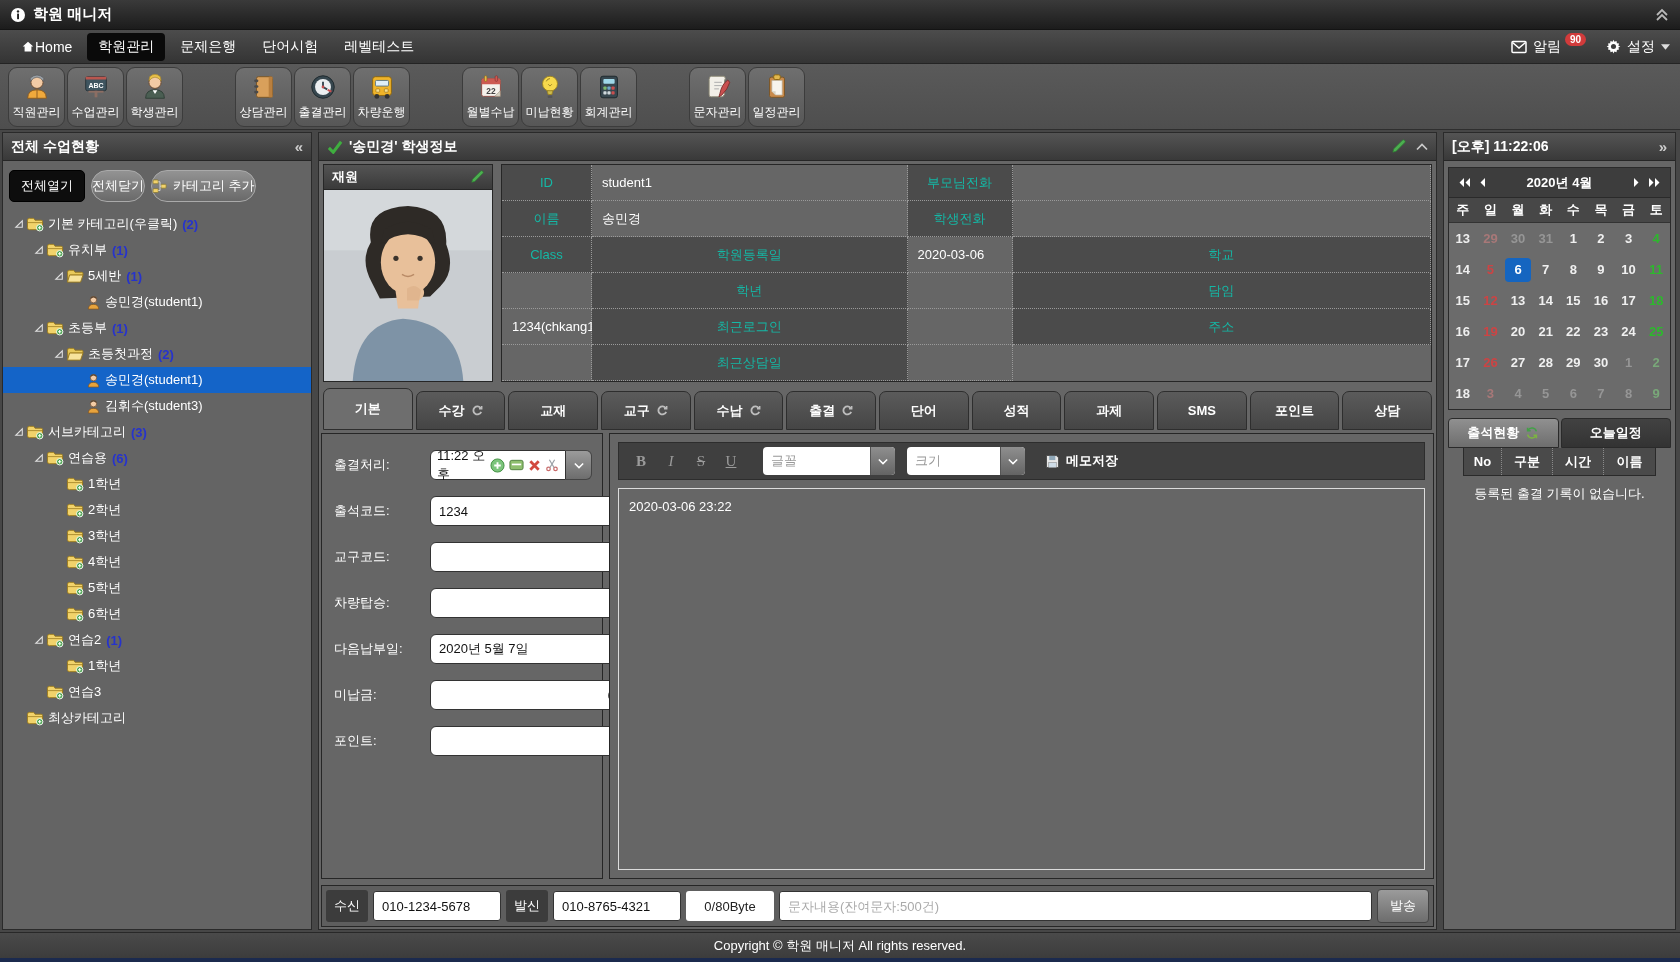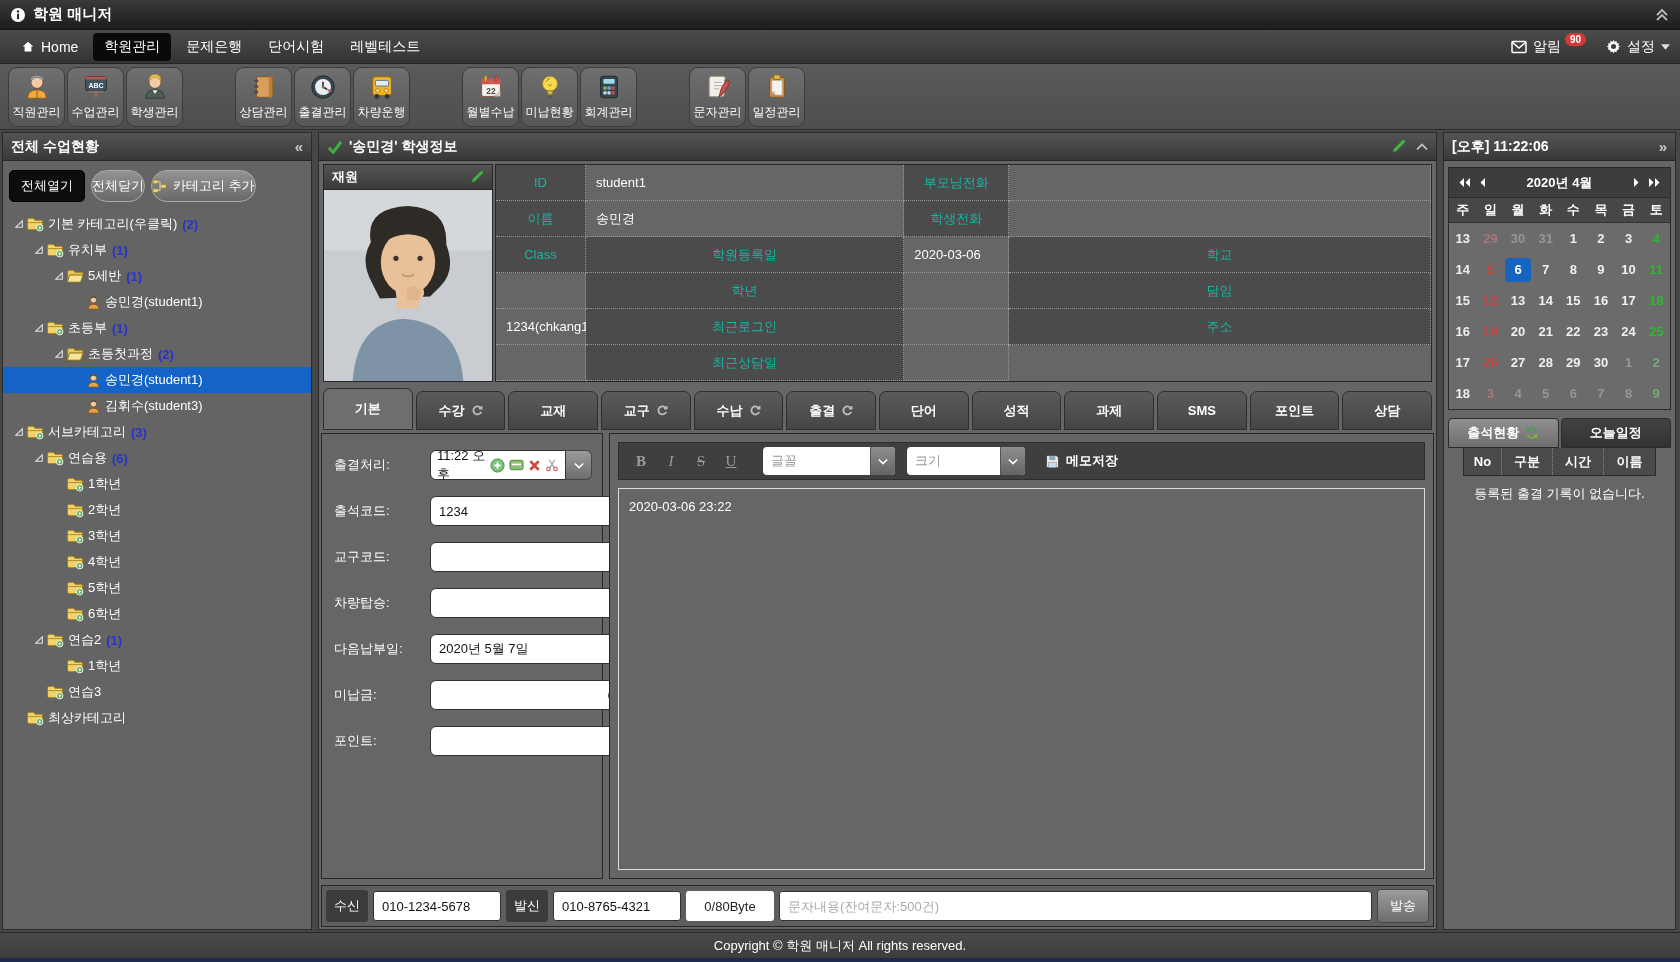--- a/index.html
+++ b/index.html
@@ -13,21 +13,21 @@
     background:linear-gradient(#3a3a3a,#1c1c1c); border-bottom:1px solid #141414;
     display:flex; align-items:center; padding:0 10px; color:#fff; }
   #title-bar .app-title { font-size:15px; font-weight:bold; margin-left:7px; }
   #title-bar .spacer { flex:1; }
 
   
   #menu-bar { position:absolute; top:30px; left:0; right:0; height:34px;
     background:linear-gradient(#4c4c4c,#343434); border-bottom:1px solid #242424;
     display:flex; align-items:center; padding:0 10px; }
   .menu-item { color:#fff; font-size:14px; padding:5px 11px; border-radius:4px;
-    display:flex; align-items:center; gap:6px; cursor:default; }
+    display:flex; align-items:center; gap:0; cursor:default; }
   .menu-item.active { background:#0a0a0a; }
   #menu-right { margin-left:auto; display:flex; align-items:center; gap:18px; color:#fff; font-size:14px; }
   .m-notif, .m-settings { display:flex; align-items:center; gap:6px; }
   .badge { background:#d23b3b; color:#fff; border-radius:9px; font-size:10px; font-weight:bold;
     padding:1px 5px; position:relative; top:-7px; left:-2px; }
 
   
   #toolbar { position:absolute; top:64px; left:0; right:0; height:66px;
     background:linear-gradient(#5a5a5a,#4e4e4e); border-bottom:1px solid #2e2e2e;
     display:flex; align-items:center; padding:0 8px; }
@@ -58,21 +58,21 @@
   .tree-row.selected { background:#1464c8; }
   .tree-tri { width:15px; display:inline-flex; justify-content:center; flex:none; }
   .tree-ico { margin-right:4px; flex:none; }
   .tree-count { color:#2633cc; margin-left:5px; font-weight:bold; }
 
   
   #main-panel { position:absolute; left:318px; top:2px; width:1119px; bottom:2px;
     background:#666; border:1px solid #2a2a2a; }
   #main-header .hdr-icons { margin-left:auto; display:flex; align-items:center; gap:10px; }
   #info-wrap { position:absolute; top:31px; left:4px; right:4px; height:218px; display:flex; }
-  #photo-box { width:170px; border:1px solid #262626; margin-right:2px;
+  #photo-box { width:170px; border:1px solid #262626; margin-right:8px;
     display:flex; flex-direction:column; background:#666; }
   #photo-head { height:25px; background:linear-gradient(#545454,#3a3a3a); border-bottom:1px solid #262626;
     display:flex; align-items:center; padding:0 8px; color:#fff; font-size:13px; font-weight:bold; }
   #photo-head .icon { margin-left:auto; }
   #photo-img { flex:1; overflow:hidden; }
   #photo-img svg { width:100%; height:100%; }
   #info-table { flex:1; border:1px solid #262626; display:grid;
     grid-template-columns:90px 43fr 105px 57fr; grid-auto-rows:1fr; }
   .cell-label { background:#4b4b4b; color:#14b8a6; font-size:13px; display:flex; align-items:center;
     justify-content:center; border-bottom:1px dotted #9a9a9a; border-right:1px dotted #9a9a9a; }

